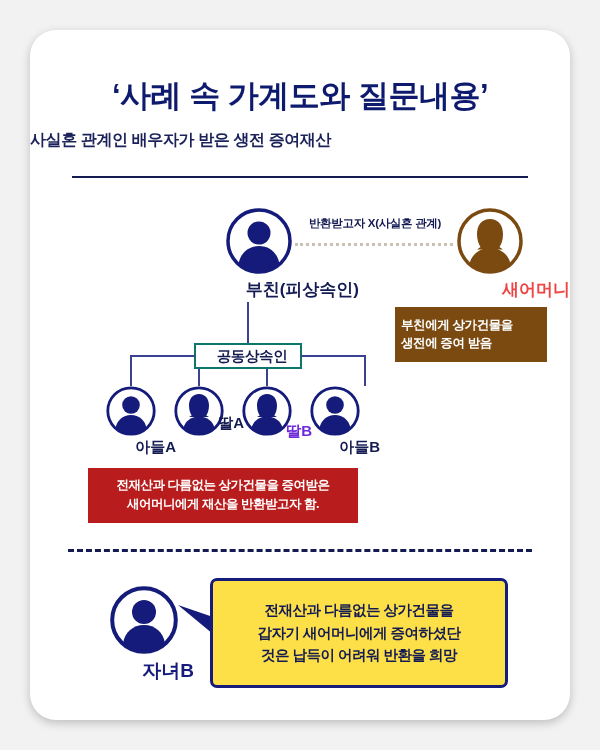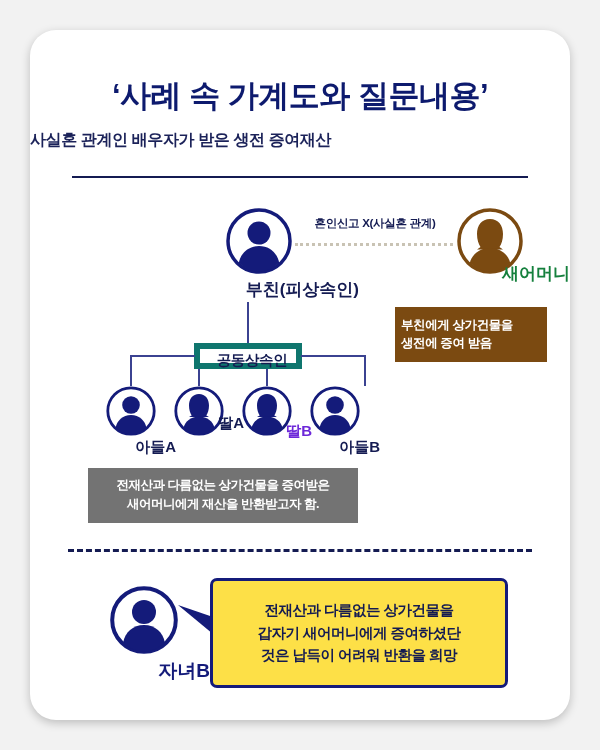--- a/index.html
+++ b/index.html
@@ -77,22 +77,22 @@
 
   
   #father-avatar { left: 196px; top: 178px; width: 66px; height: 66px; }
   #father-label {
     left: 129px; top: 248px; width: 200px;
     font-size: 17px; color: #141b52;
   }
   
   #stepmother-avatar { left: 427px; top: 178px; width: 66px; height: 66px; }
   #stepmother-label {
-    left: 380px; top: 232px; width: 160px;
-    font-size: 17px; color: #15803d;
+    left: 380px; top: 248px; width: 160px;
+    font-size: 17px; color: #ef4444;
   }
 
   
   .dotted-link {
     position: absolute;
     left: 265px;
     top: 213px;
     width: 158px;
     height: 0;
     border-top: 3px dotted #c9c3b4;
@@ -134,21 +134,21 @@
   .v-line { width: 2px; }
   .h-line { height: 2px; }
 
   
   .heirs-box {
     position: absolute;
     left: 164px;
     top: 313px;
     width: 108px;
     height: 26px;
-    border: 6px solid #0f766e;
+    border: 2px solid #0f766e;
     box-sizing: border-box;
     background: #ffffff;
     color: #141b52;
     font-size: 14.5px;
     font-weight: bold;
     line-height: 22px;
     text-align: center;
     letter-spacing: -0.4px;
     padding-left: 8px;
   }
@@ -163,21 +163,21 @@
   #child-label-2 { left: 192px; top: 392px; width: 90px; font-size: 15px; color: #6d28d9; }
   #child-label-3 { left: 260px; top: 408px; width: 90px; font-size: 15px; color: #141b52; }
 
   
   .navy-banner {
     position: absolute;
     left: 58px;
     top: 438px;
     width: 270px;
     padding: 8px 6px 9px;
-    background: #737373;
+    background: #b91c1c;
     color: #ffffff;
     font-size: 12.5px;
     font-weight: bold;
     line-height: 1.5;
     text-align: center;
     letter-spacing: -0.5px;
     box-sizing: border-box;
   }
 
   
@@ -186,21 +186,21 @@
     left: 38px;
     top: 519px;
     width: 464px;
     height: 0;
     border-top: 3px dashed #141b52;
   }
 
   
   #asker-avatar { left: 80px; top: 556px; width: 68px; height: 68px; }
   #asker-label {
-    left: 80px; top: 628px; width: 100px;
+    left: 64px; top: 628px; width: 100px;
     font-size: 19px; color: #141b7a;
   }
 
   .bubble {
     position: absolute;
     left: 180px;
     top: 548px;
     width: 298px;
     height: 110px;
     border: 3px solid #141b7a;
@@ -248,21 +248,21 @@
 
   <div class="avatar" id="stepmother-avatar">
     <svg viewBox="0 0 66 66" width="66" height="66" aria-hidden="true">
       <circle cx="33" cy="33" r="31" fill="none" stroke="#7b4a11" stroke-width="3.5"></circle>
       <path d="M33 11c-8.5 0-13 6.5-13 15 0 5.5 1.5 10 3.5 13l-3.5 2.5h26L42.5 39c2-3 3.5-7.5 3.5-13 0-8.5-4.5-15-13-15z" fill="#7b4a11"></path>
       <path d="M33 40c-11 0-18.5 7.5-20.2 14.8A31 31 0 0 0 33 64a31 31 0 0 0 20.2-9.2C51.5 47.5 44 40 33 40z" fill="#7b4a11"></path>
     </svg>
   </div>
   <div class="node-label" id="stepmother-label">새어머니</div>
 
-  <div class="dotted-link-label">혼인신고 X(사실혼 관계)</div>
+  <div class="dotted-link-label">반환받고자 X(사실혼 관계)</div>
   <div class="dotted-link"></div>
 
   <div class="brown-box">
     <span>부친에게 상가건물을</span><br>
     <span>생전에 증여 받음</span>
   </div>
 
   <div class="conn v-line" style="left:217px; top:272px; height:41px;"></div>
 
   <div class="heirs-box">공동상속인</div>

